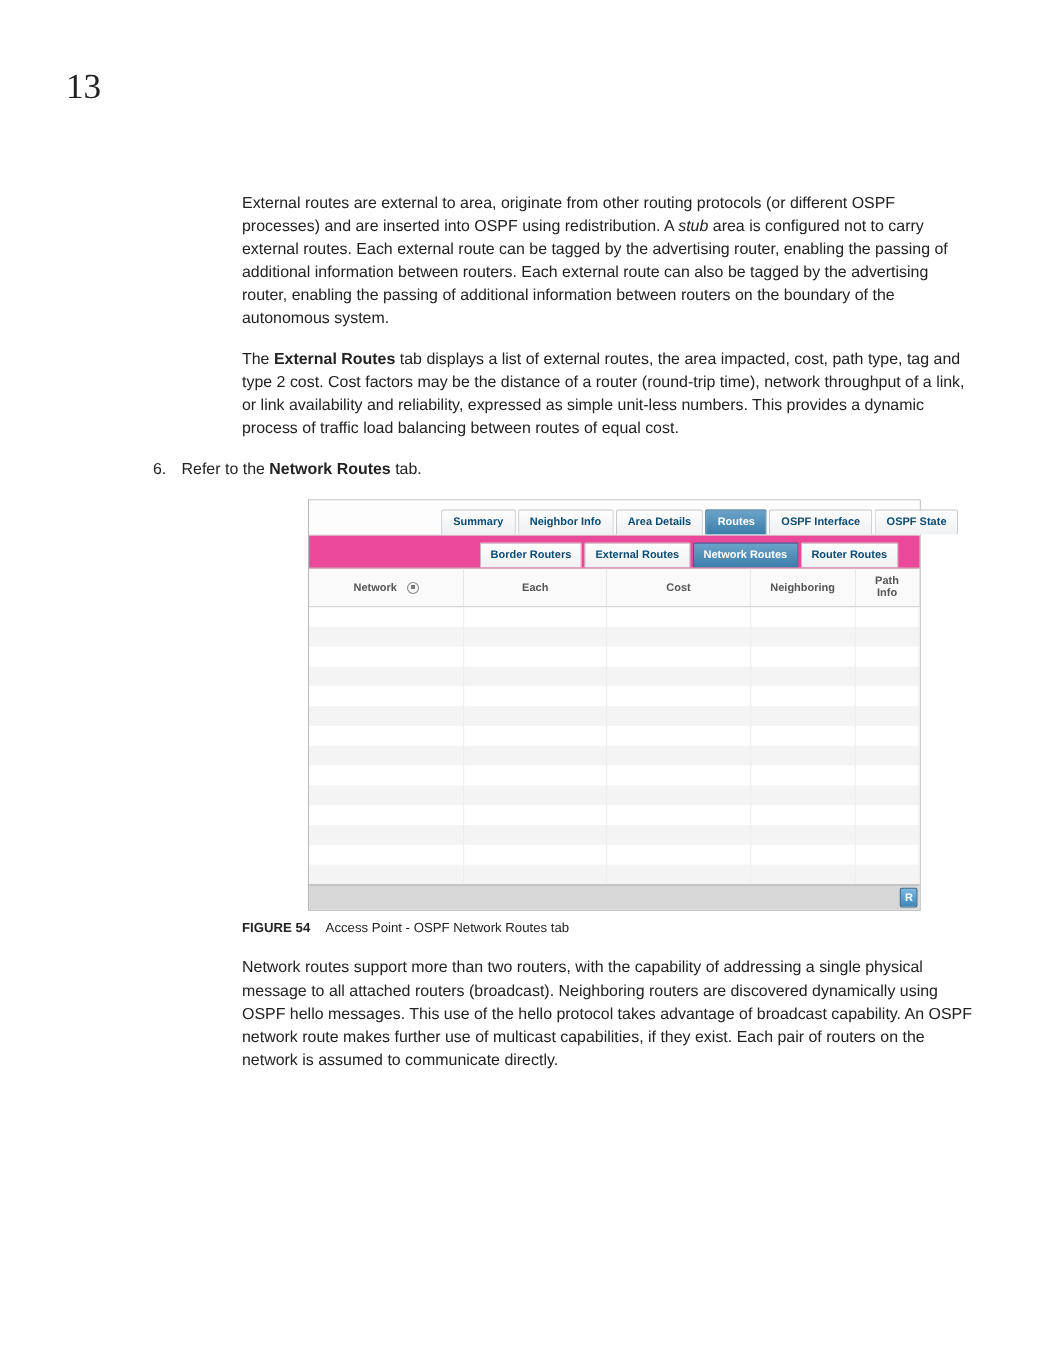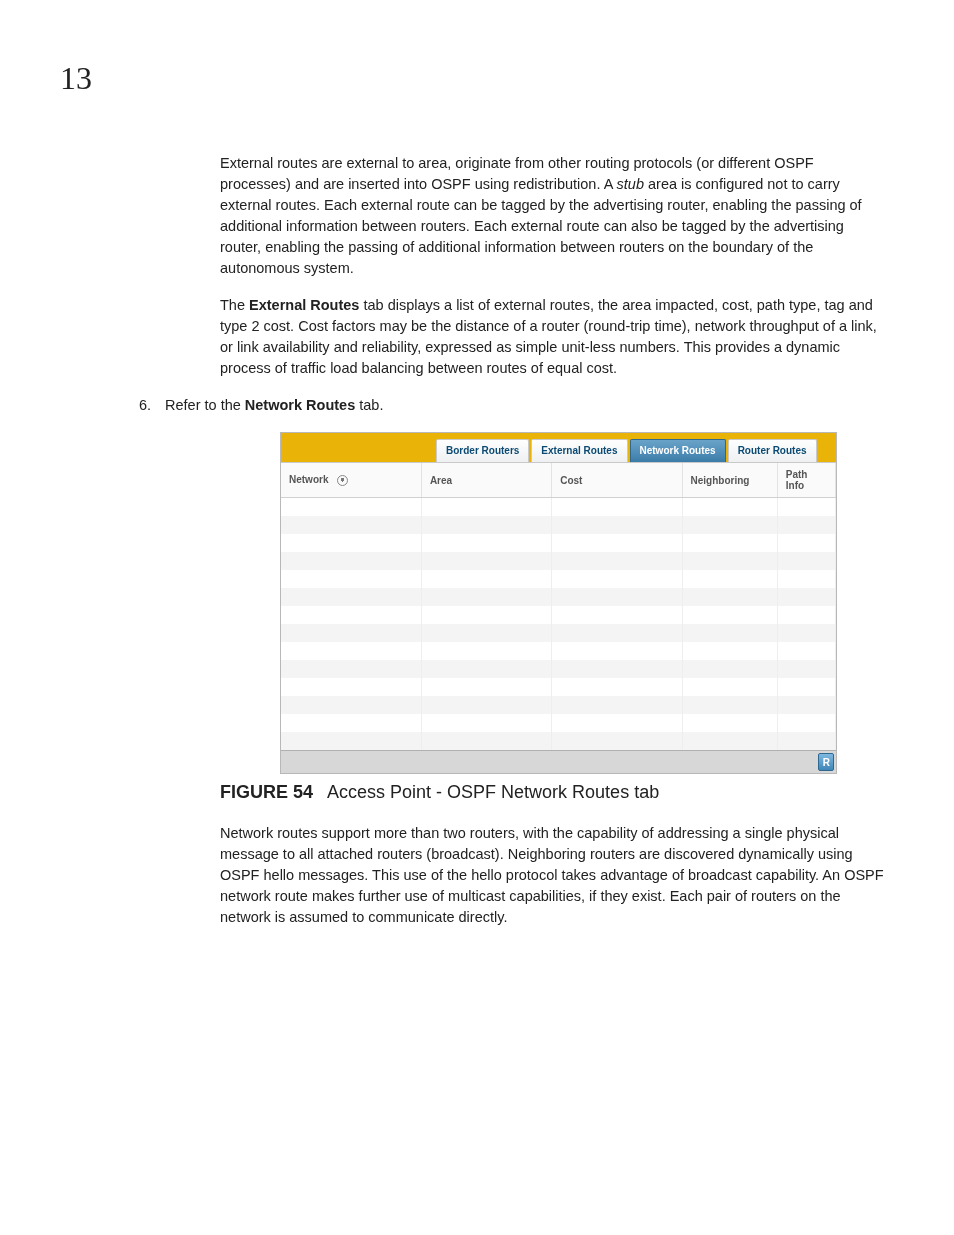--- a/index.html
+++ b/index.html
@@ -11,21 +11,21 @@
     width: 954px;
   }
   .page {
     padding: 60px 70px 60px 60px;
     box-sizing: border-box;
   }
   .chapter-num {
     font-family: Georgia, 'Times New Roman', serif;
     font-size: 32px;
     font-weight: 400;
-    margin-bottom: 56px;
+    margin-bottom: 78px;
   }
   .body-text {
     margin-left: 160px;
     font-size: 14.5px;
     line-height: 1.45;
   }
   .body-text p { margin: 0 0 16px 0; }
   .body-text b { font-weight: 700; }
   .body-text i { font-style: italic; }
   .step {
@@ -33,21 +33,21 @@
     font-size: 14.5px;
     line-height: 1.45;
     margin-bottom: 16px;
   }
   .step .num { display: inline-block; width: 22px; }
   .fig-wrap {
     margin: 10px 0 8px 220px;
   }
   .figure-caption {
     margin-left: 160px;
-    font-size: 18px;
+    font-size: 12px;
     margin-top: 6px;
     margin-bottom: 20px;
   }
   .figure-caption b { font-weight: 700; margin-right: 14px; }
 
   
   .shot {
     width: 555px;
     border: 1px solid #b8b8b8;
     background: #fff;
@@ -76,21 +76,21 @@
   }
   .tab.active {
     background: linear-gradient(#6aa3c9,#3b7da8);
     color: #fff;
     border-color: #2f688f;
   }
   .subtabbar {
     display: flex;
     padding: 6px 0 0 155px;
     border-bottom: 1px solid #c9c9c9;
-    background: #eab308;
+    background: #ec4899;
   }
   .subtab {
     font-size: 10px;
     font-weight: 700;
     color: #0b4a73;
     padding: 5px 9px 6px 9px;
     border: 1px solid #c9c9c9;
     border-bottom: none;
     background: linear-gradient(#fefefe,#eef0f2);
     margin-right: 2px;
@@ -105,21 +105,21 @@
   }
   .grid {
     width: 100%;
     border-collapse: collapse;
     table-layout: fixed;
   }
   .grid th {
     font-size: 10px;
     font-weight: 700;
     color: #555;
-    text-align: left;
+    text-align: center;
     padding: 6px 8px;
     border-right: 1px solid #e3e3e3;
     border-bottom: 1px solid #d0d0d0;
     background: #fafafa;
     position: relative;
   }
   .grid td {
     height: 18px;
     border-right: 1px solid #eee;
     padding: 0 8px;
@@ -179,20 +179,28 @@
   </div>
 
   <div class="step">
     <span class="num">6.</span>
     <span>Refer to the </span><b>Network Routes</b><span> tab.</span>
   </div>
 
   <div class="fig-wrap">
     <div class="shot">
 
+      <div class="tabbar">
+        <div class="tab">Summary</div>
+        <div class="tab">Neighbor Info</div>
+        <div class="tab">Area Details</div>
+        <div class="tab active">Routes</div>
+        <div class="tab">OSPF Interface</div>
+        <div class="tab">OSPF State</div>
+      </div>
 
       <div class="subtabbar">
         <div class="subtab">Border Routers</div>
         <div class="subtab">External Routes</div>
         <div class="subtab active">Network Routes</div>
         <div class="subtab">Router Routes</div>
       </div>
 
       <table class="grid">
         <colgroup>
@@ -201,21 +209,21 @@
             <col class="col-cost">
             <col class="col-dest">
             <col class="col-path">
         </colgroup>
         <thead>
           <tr>
             <th>
               <span>Network</span>
               <span class="sort-ind"></span>
             </th>
-            <th>Area</th>
+            <th>Each</th>
             <th>Cost</th>
             <th>Neighboring</th>
             <th>Path Info</th>
           </tr>
         </thead>
         <tbody>
           <tr class="norm">
               <td></td>
               <td></td>
               <td></td>

